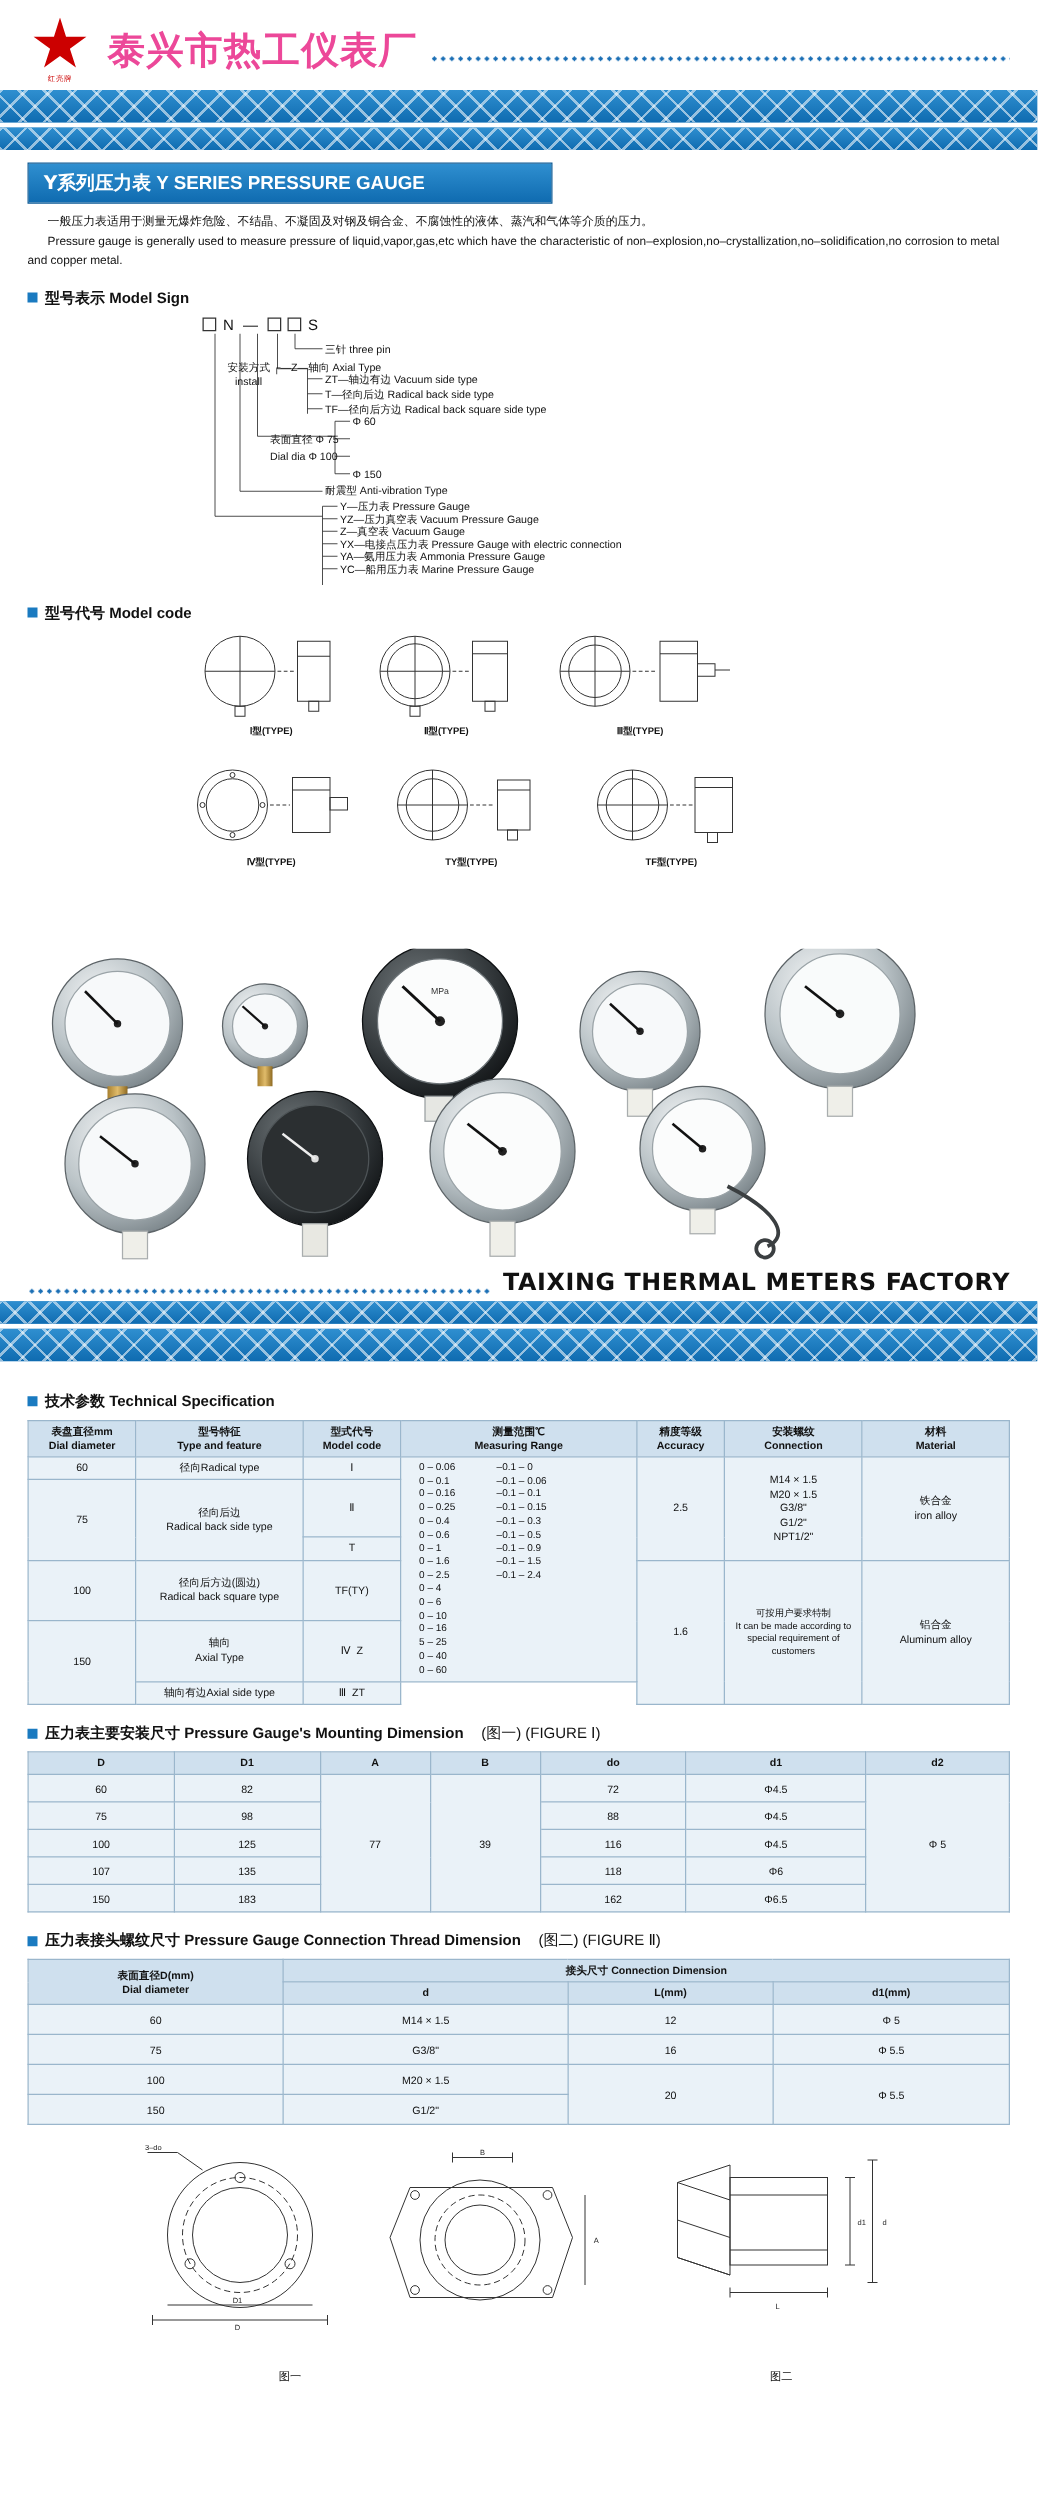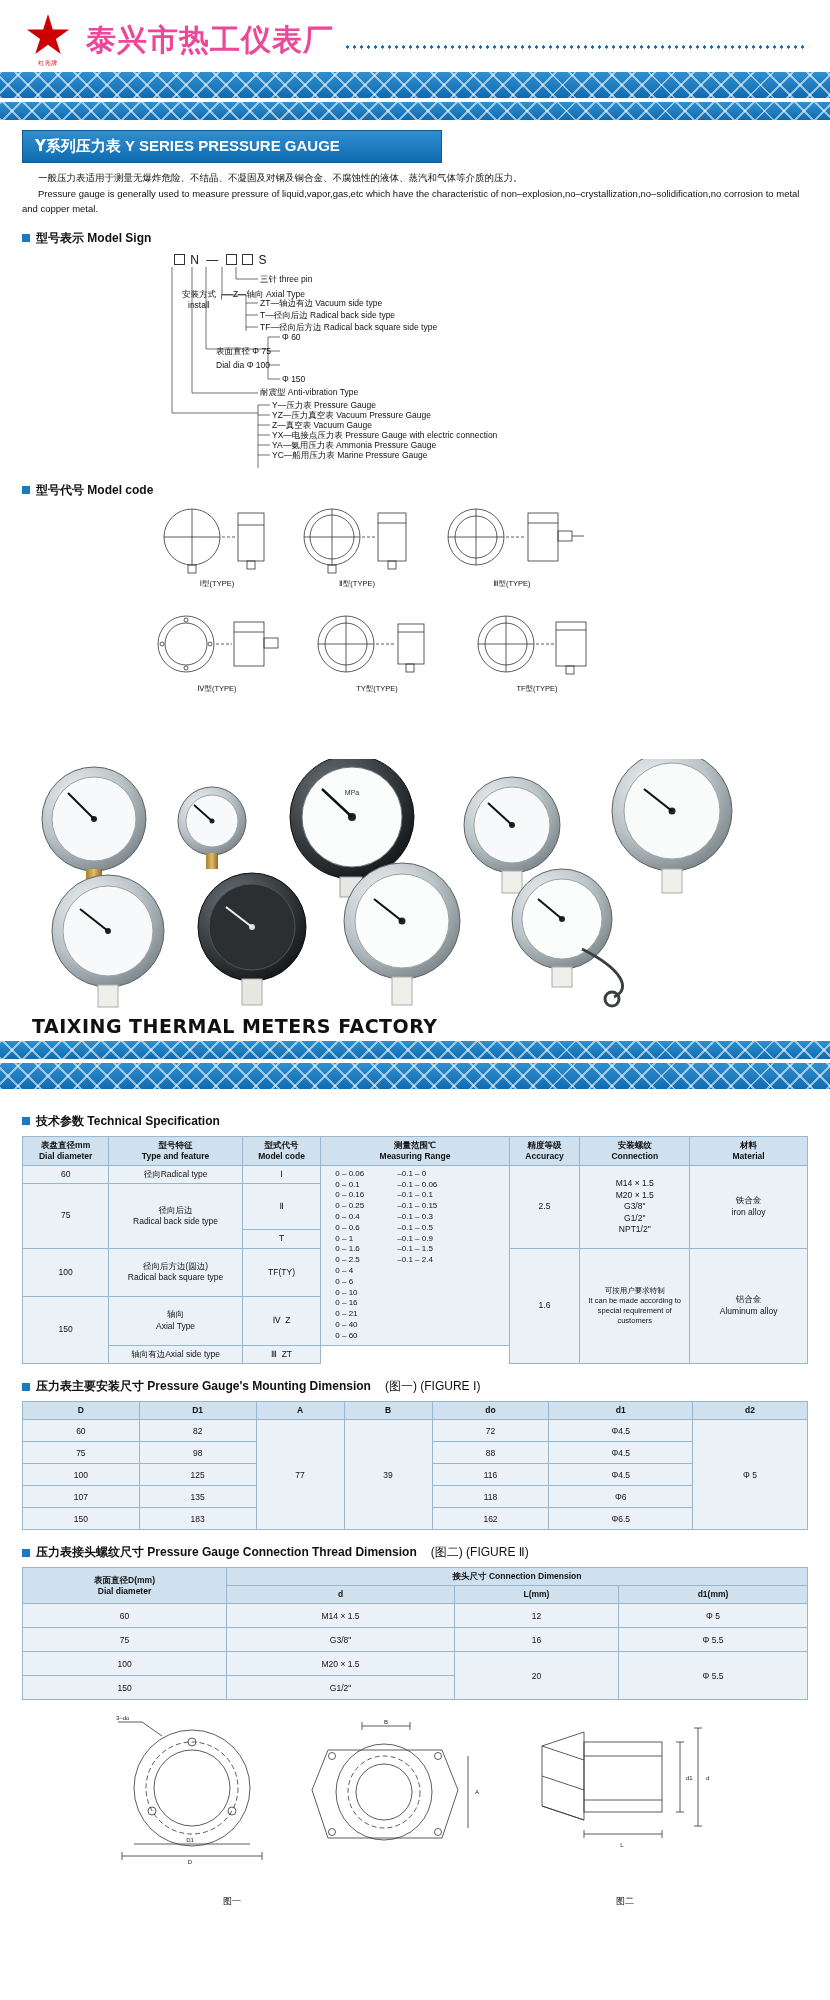--- a/index.html
+++ b/index.html
@@ -59,34 +59,34 @@
   .title-bar .cn { font-family:"DejaVu Sans", sans-serif; }
 
   .intro { font-size: 9.5px; line-height: 1.5; margin: 8px 0 0 0; color:#111; }
   .intro p { margin: 2px 0; text-indent: 16px; }
 
   .sec-title { font-size: 12px; font-weight:bold; margin: 14px 0 6px 0; display:flex; align-items:center; }
   .sec-title .sq { width:8px; height:8px; background:#1a7ac0; display:inline-block; margin-right:6px; }
 
   
   .model-sign { position:relative; height: 215px; font-size: 8.5px; margin-left: 140px; }
-  .ms-top { font-size: 12px; letter-spacing: 2px; position:absolute; left:12px; top:0; }
+  .ms-top { font-size: 12px; letter-spacing: 2px; position:absolute; left:0; top:0; }
   .ms-top .bx { display:inline-block; width:11px; height:11px; border:1px solid #333; vertical-align:-1px;}
   .ms-lines { position:absolute; left:0; top:0; width:420px; height:215px; }
   .ms-label { position:absolute; font-size:8.5px; white-space:nowrap; line-height:1.35; }
 
   
   .model-code { position:relative; height: 250px; margin-top:4px; }
   .mc-cell { position:absolute; text-align:center; font-size: 7px; }
-  .mc-cap { margin-top:3px; font-size:7.5px; }
+  .mc-cap { margin-top:3px; font-size:7.5px;font-weight:bold; }
 
   .gauge-photos { height: 250px; position:relative; margin-top: 4px; }
 
   
-  .eng-banner { display:flex; align-items:flex-start; padding: 6px 22px 4px 22px; flex-direction: column; }
+  .eng-banner { display:flex; align-items:flex-end; padding: 6px 22px 4px 22px; }
   .eng-banner .dots { flex:1; height: 10px; position:relative; }
   .eng-banner .dots:after{
     content:""; position:absolute; left:0; right:0; top:4px; height:4px;
     background-image: radial-gradient(circle, #1b6fb5 1.6px, transparent 1.8px);
     background-size: 7px 4px;
   }
   .eng-banner .txt { font-family:"DejaVu Sans", sans-serif; font-size: 19px; font-weight:bold; letter-spacing:0.5px; margin-left:10px; }
 
   
   table { border-collapse: collapse; width: 100%; font-size: 8.5px; }
@@ -465,21 +465,21 @@
               <div><span>0 – 0.25</span><span>–0.1 – 0.15</span></div>
               <div><span>0 – 0.4</span><span>–0.1 – 0.3</span></div>
               <div><span>0 – 0.6</span><span>–0.1 – 0.5</span></div>
               <div><span>0 – 1</span><span>–0.1 – 0.9</span></div>
               <div><span>0 – 1.6</span><span>–0.1 – 1.5</span></div>
               <div><span>0 – 2.5</span><span>–0.1 – 2.4</span></div>
               <div><span>0 – 4</span></div>
               <div><span>0 – 6</span></div>
               <div><span>0 – 10</span></div>
               <div><span>0 – 16</span></div>
-              <div><span>0 – 21</span></div>
+              <div><span>5 – 25</span></div>
               <div><span>0 – 40</span></div>
               <div><span>0 – 60</span></div>
             </div>
           </td>
           <td rowspan="3">2.5</td>
           <td rowspan="3">
             <div>M14 × 1.5</div>
             <div>M20 × 1.5</div>
             <div>G3/8"</div>
             <div>G1/2"</div>

